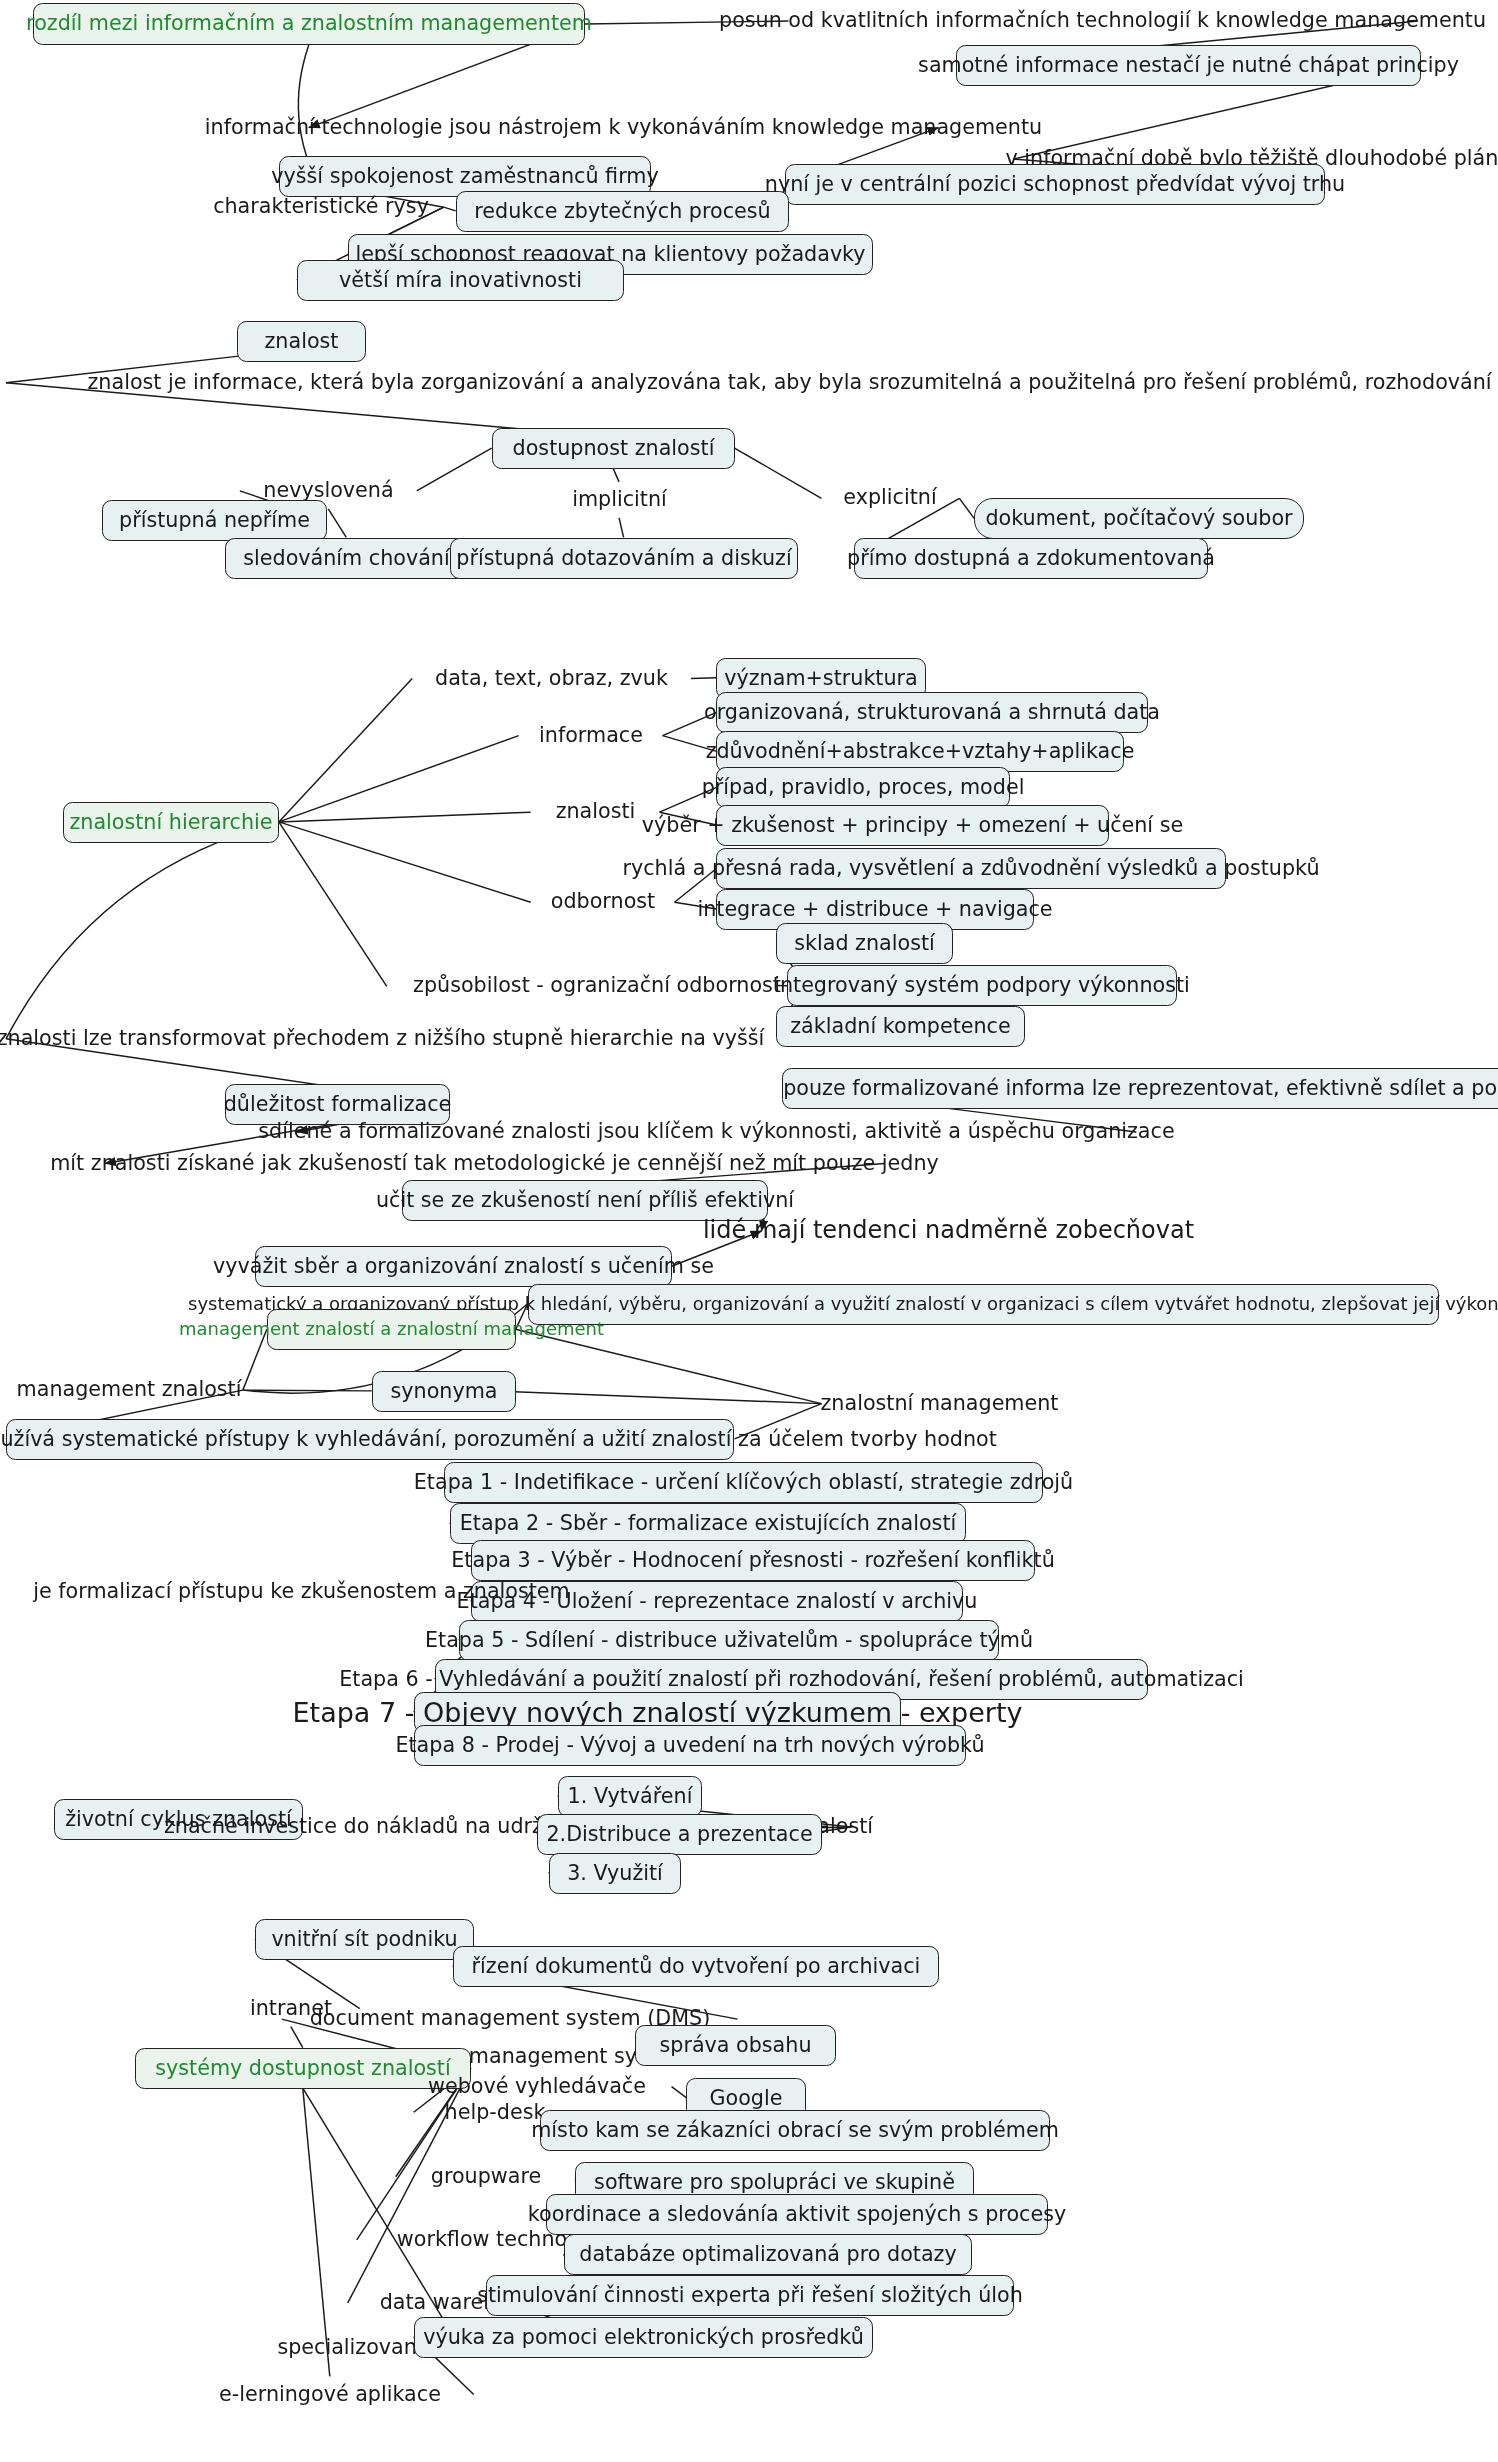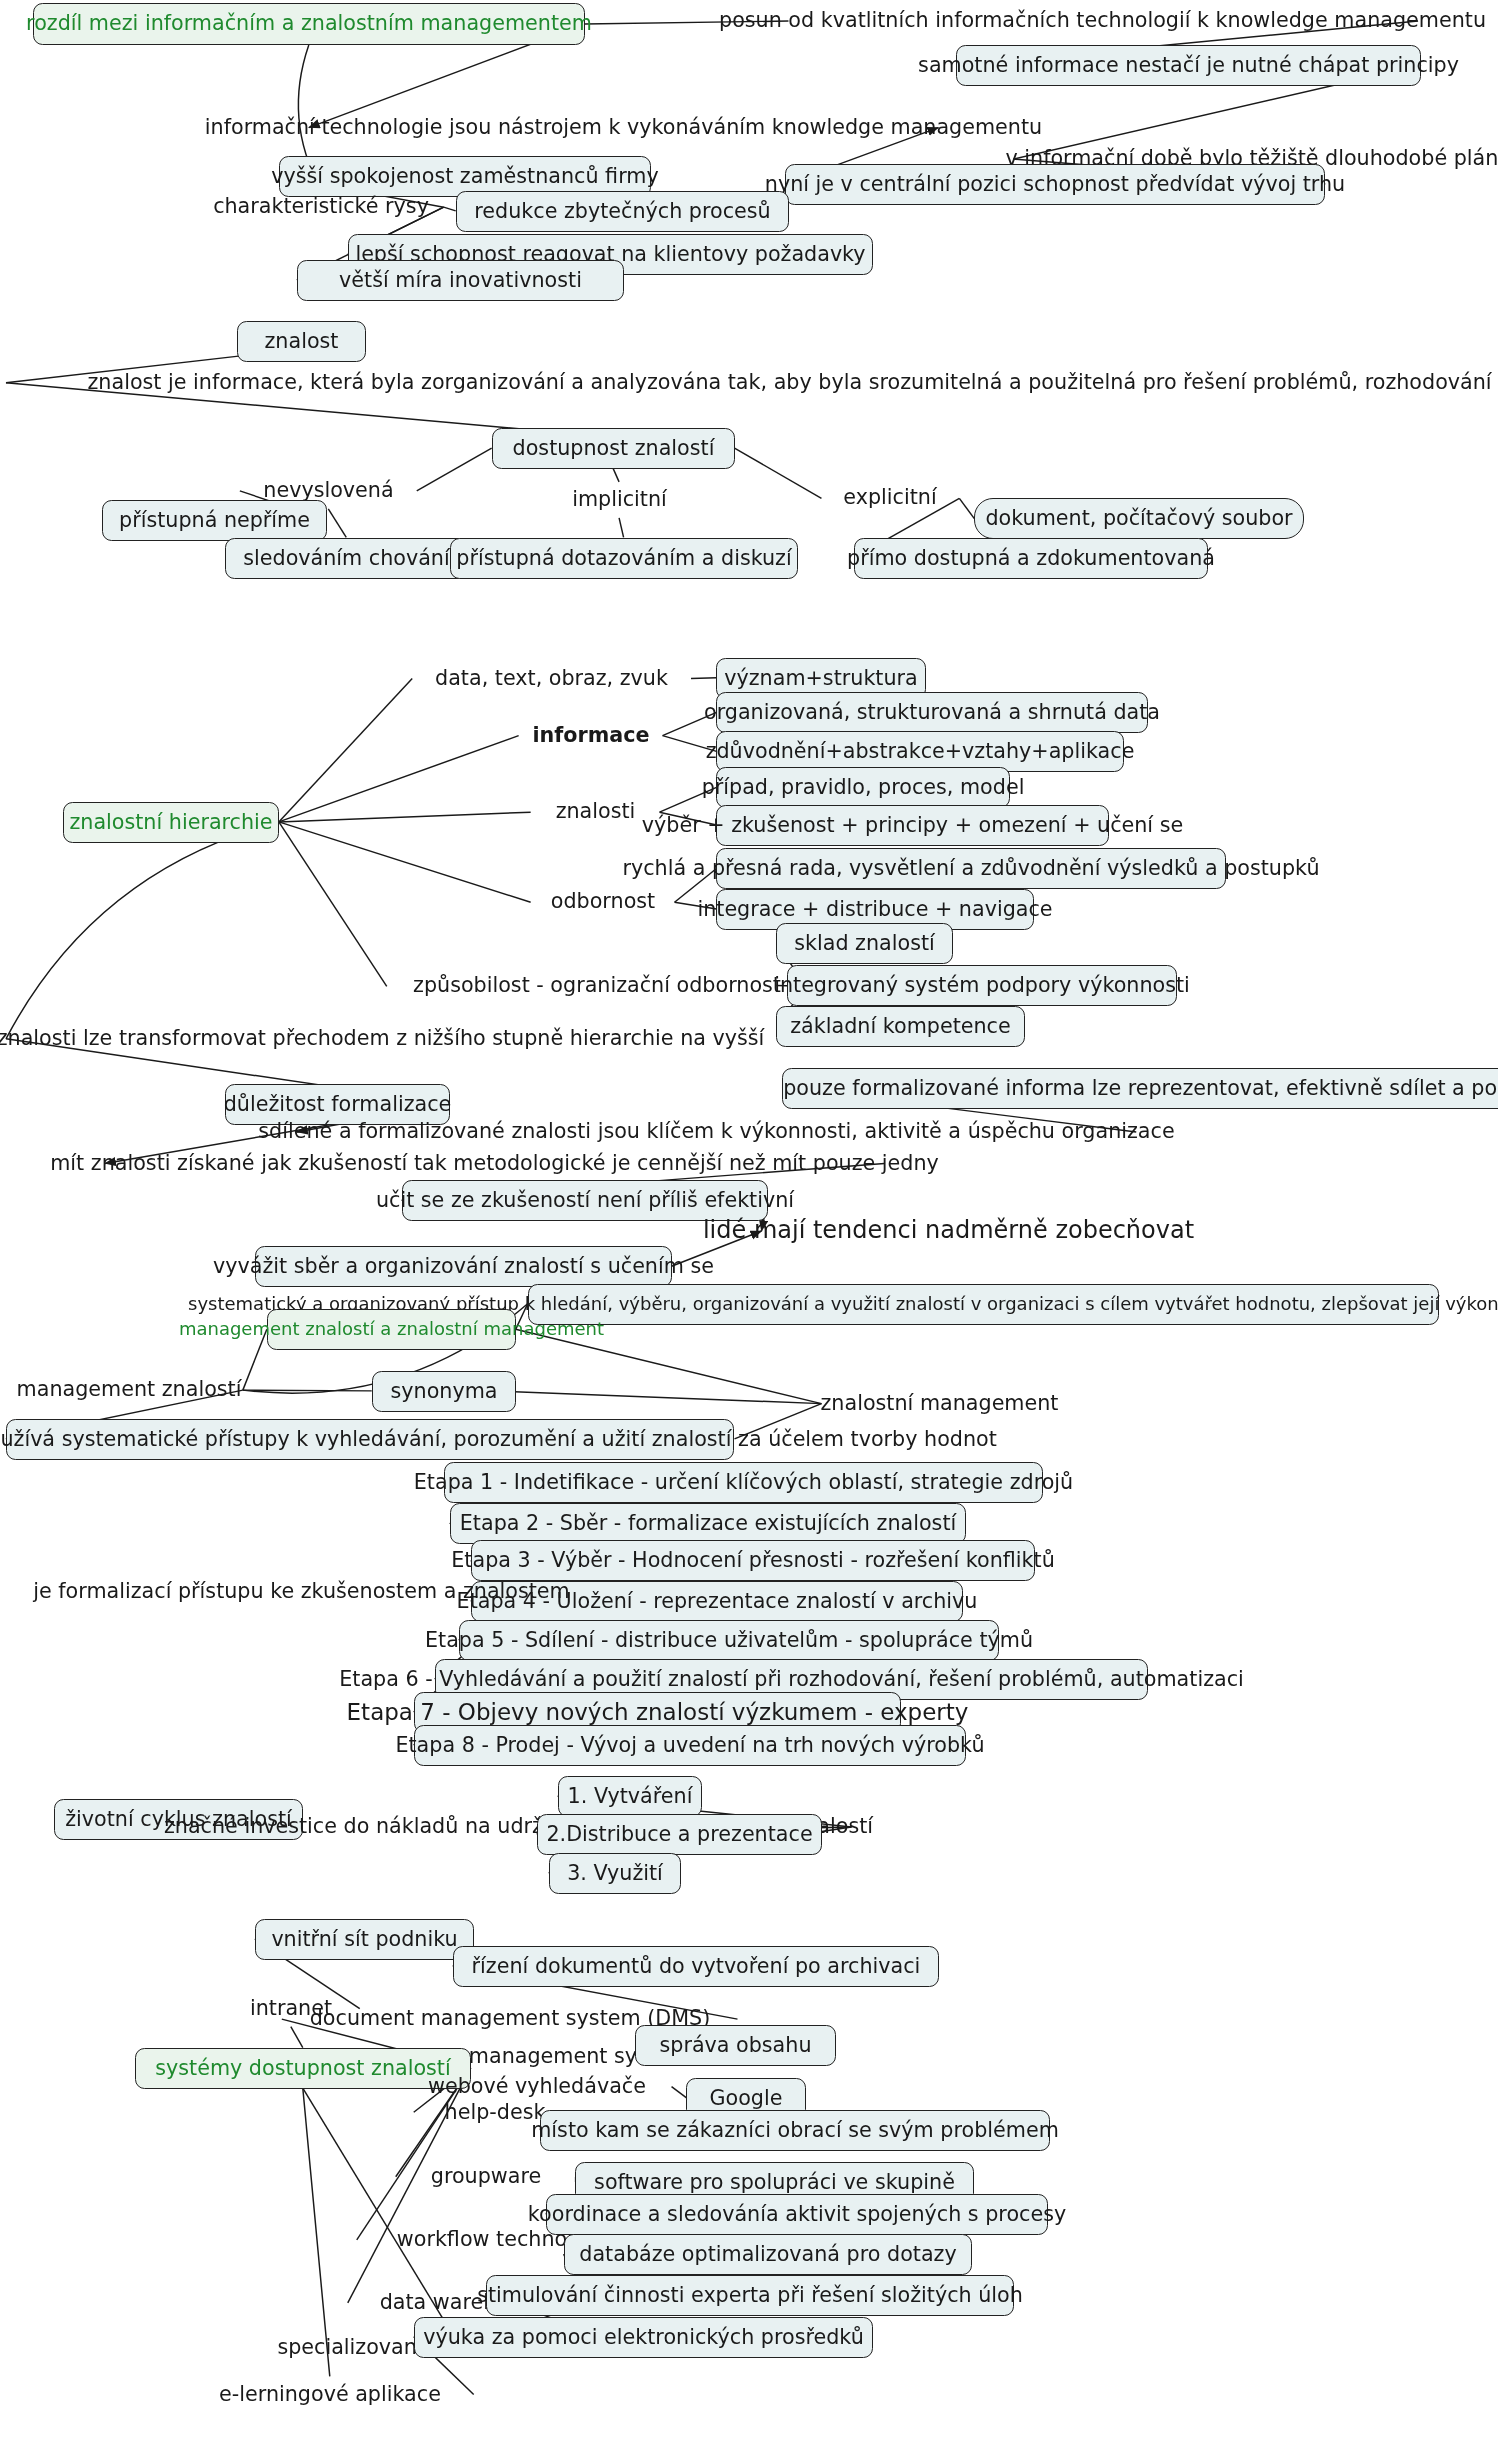--- a/index.html
+++ b/index.html
@@ -130,21 +130,21 @@
       <div class="node plain" style="left: 549px; top: 482px; width: 141px; height: 36px; font-size: 20.7px;">implicitní</div>
       <div class="node plain" style="left: 821px; top: 480px; width: 138px; height: 36px; font-size: 20.7px;">explicitní</div>
       <div class="node boxed" style="left: 102px; top: 500px; width: 225px; height: 41px; font-size: 20.7px;">přístupná nepříme</div>
       <div class="node boxed" style="left: 974px; top: 498px; width: 330px; height: 41px; font-size: 20.7px; border-radius: 19px;">dokument, počítačový soubor</div>
       <div class="node boxed" style="left: 225px; top: 538px; width: 243px; height: 41px; font-size: 20.7px;">sledováním chování</div>
       <div class="node boxed" style="left: 450px; top: 538px; width: 348px; height: 41px; font-size: 20.7px;">přístupná dotazováním a diskuzí</div>
       <div class="node boxed" style="left: 854px; top: 538px; width: 354px; height: 41px; font-size: 20.7px;">přímo dostupná a zdokumentovaná</div>
       <div class="node plain" style="left: 412px; top: 661px; width: 279px; height: 36px; font-size: 20.7px;">data, text, obraz, zvuk</div>
       <div class="node boxed" style="left: 716px; top: 658px; width: 210px; height: 41px; font-size: 20.7px;">význam+struktura</div>
       <div class="node boxed" style="left: 716px; top: 692px; width: 432px; height: 41px; font-size: 20.7px;">organizovaná, strukturovaná a shrnutá data</div>
-      <div class="node plain" style="left: 519px; top: 718px; width: 144px; height: 36px; font-size: 20.7px; font-weight: bold;">informace</div>
+      <div class="node plain" style="left: 519px; top: 718px; width: 144px; height: 36px; font-size: 20.7px;">informace</div>
       <div class="node boxed" style="left: 716px; top: 731px; width: 408px; height: 41px; font-size: 20.7px;">zdůvodnění+abstrakce+vztahy+aplikace</div>
       <div class="node boxed" style="left: 716px; top: 767px; width: 294px; height: 41px; font-size: 20.7px;">případ, pravidlo, proces, model</div>
       <div class="node plain" style="left: 531px; top: 794px; width: 129px; height: 36px; font-size: 20.7px;">znalosti</div>
       <div class="node root" style="left: 63px; top: 802px; width: 216px; height: 41px; font-size: 20.7px;">znalostní hierarchie</div>
       <div class="node boxed" style="left: 716px; top: 805px; width: 393px; height: 41px; font-size: 20.7px;">výběr + zkušenost + principy + omezení + učení se</div>
       <div class="node boxed" style="left: 716px; top: 848px; width: 510px; height: 41px; font-size: 20.7px;">rychlá a přesná rada, vysvětlení a zdůvodnění výsledků a postupků</div>
       <div class="node plain" style="left: 531px; top: 884px; width: 144px; height: 36px; font-size: 20.7px;">odbornost</div>
       <div class="node boxed" style="left: 716px; top: 889px; width: 318px; height: 41px; font-size: 20.7px;">integrace + distribuce + navigace</div>
       <div class="node boxed" style="left: 776px; top: 923px; width: 177px; height: 41px; font-size: 20.7px;">sklad znalostí</div>
       <div class="node plain" style="left: 387px; top: 968px; width: 420px; height: 36px; font-size: 20.7px;">způsobilost - ogranizační odbornost</div>
@@ -163,21 +163,21 @@
       <div class="node plain" style="left: 15px; top: 1372px; width: 228px; height: 36px; font-size: 20.7px;">management znalostí</div>
       <div class="node boxed" style="left: 372px; top: 1371px; width: 144px; height: 41px; font-size: 20.7px;">synonyma</div>
       <div class="node plain" style="left: 821px; top: 1386px; width: 237px; height: 36px; font-size: 20.7px;">znalostní management</div>
       <div class="node boxed" style="left: 6px; top: 1419px; width: 728px; height: 41px; font-size: 20.7px;">management znalostí používá systematické přístupy k vyhledávání, porozumění a užití znalostí za účelem tvorby hodnot</div>
       <div class="node boxed" style="left: 444px; top: 1462px; width: 599px; height: 41px; font-size: 20.7px;">Etapa 1 - Indetifikace - určení klíčových oblastí, strategie zdrojů</div>
       <div class="node boxed" style="left: 450px; top: 1503px; width: 516px; height: 41px; font-size: 20.7px;">Etapa 2 - Sběr - formalizace existujících znalostí</div>
       <div class="node boxed" style="left: 471px; top: 1540px; width: 564px; height: 41px; font-size: 20.7px;">Etapa 3 - Výběr - Hodnocení přesnosti - rozřešení konfliktů</div>
       <div class="node boxed" style="left: 471px; top: 1581px; width: 492px; height: 41px; font-size: 20.7px;">Etapa 4 - Uložení - reprezentace znalostí v archivu</div>
       <div class="node boxed" style="left: 459px; top: 1620px; width: 540px; height: 41px; font-size: 20.7px;">Etapa 5 - Sdílení - distribuce uživatelům - spolupráce týmů</div>
       <div class="node boxed" style="left: 435px; top: 1659px; width: 713px; height: 41px; font-size: 20.7px;">Etapa 6 - Vyhledávání a použití znalostí při rozhodování, řešení problémů, automatizaci</div>
-      <div class="node boxed" style="left: 414px; top: 1692px; width: 487px; height: 41px; font-size: 23px;">Etapa 7 - Objevy nových znalostí výzkumem - experty</div>
+      <div class="node boxed" style="left: 414px; top: 1692px; width: 487px; height: 41px; font-size: 27px;">Etapa 7 - Objevy nových znalostí výzkumem - experty</div>
       <div class="node boxed" style="left: 414px; top: 1725px; width: 552px; height: 41px; font-size: 20.7px;">Etapa 8 - Prodej - Vývoj a uvedení na trh nových výrobků</div>
       <div class="node plain" style="left: 63px; top: 1574px; width: 477px; height: 36px; font-size: 20.7px;">je formalizací přístupu ke zkušenostem a znalostem</div>
       <div class="node boxed" style="left: 54px; top: 1799px; width: 249px; height: 41px; font-size: 20.7px;">životní cyklus znalostí</div>
       <div class="node plain" style="left: 186px; top: 1809px; width: 665px; height: 36px; font-size: 20.7px;">značné investice do nákladů na udržení a rozvoj potřebných znalostí</div>
       <div class="node boxed" style="left: 558px; top: 1776px; width: 144px; height: 41px; font-size: 20.7px;">1. Vytváření</div>
       <div class="node boxed" style="left: 537px; top: 1814px; width: 285px; height: 41px; font-size: 20.7px;">2.Distribuce a prezentace</div>
       <div class="node boxed" style="left: 549px; top: 1853px; width: 132px; height: 41px; font-size: 20.7px;">3. Využití</div>
       <div class="node boxed" style="left: 255px; top: 1919px; width: 219px; height: 41px; font-size: 20.7px;">vnitřní sít podniku</div>
       <div class="node boxed" style="left: 453px; top: 1946px; width: 486px; height: 41px; font-size: 20.7px;">řízení dokumentů do vytvoření po archivaci</div>
       <div class="node plain" style="left: 222px; top: 1991px; width: 138px; height: 36px; font-size: 20.7px;">intranet</div>

